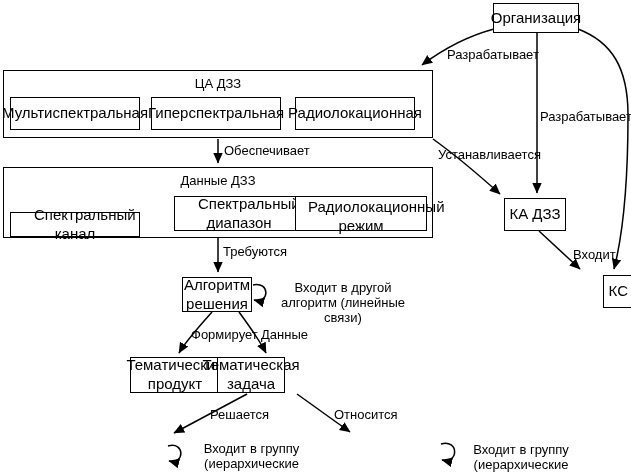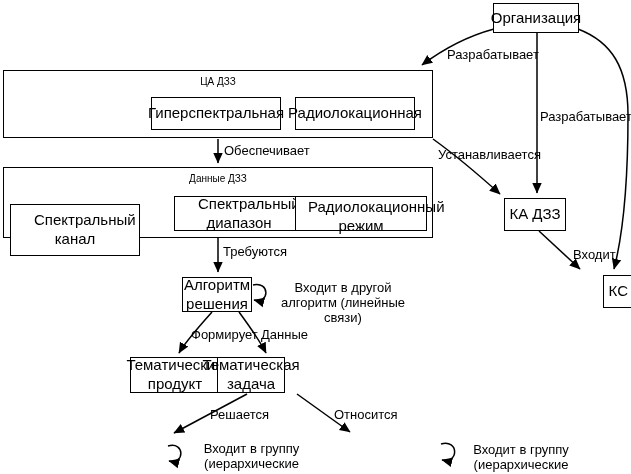--- a/index.html
+++ b/index.html
@@ -43,21 +43,21 @@
     line-height: 1.25;
     color: var(--text-color);
   }
   .container-node {
     position: absolute;
     border: 1.5px solid var(--line-color);
     background: var(--bg-color);
   }
   .container-title {
     text-align: center;
-    font-size: 10px;
+    font-size: 13px;
     padding-top: 5px;
     color: var(--text-color);
   }
   .elabel {
     position: absolute;
     font-size: 13px;
     color: var(--text-color);
     white-space: nowrap;
   }
   .elabel.wrap {
@@ -92,27 +92,28 @@
     <path class="edge" d="M 297 394 L 350 432" marker-end="url(#arrowhead)"></path>
     <path class="edge" d="M 539 231 L 580 269" marker-end="url(#arrowhead)"></path>
     <path class="edge" d="M 168 446 C 185 441 185 465 169 461" marker-end="url(#arrowhead)"></path>
     <path class="edge" d="M 441 444 C 459 439 459 464 442 460" marker-end="url(#arrowhead)"></path>
   </svg>
 
   <div class="node" style="left:493px; top:3px; width:86px; height:30px;">Организация</div>
 
   <div class="container-node" style="left:3px; top:70px; width:430px; height:68px;">
     <div class="container-title">ЦА ДЗЗ</div>
+    <div class="node" style="left:6px; top:26px; width:130px; height:33px;">Мультиспектральная</div>
     <div class="node" style="left:147px; top:26px; width:130px; height:33px;">Гиперспектральная</div>
     <div class="node" style="left:291px; top:26px; width:120px; height:33px;">Радиолокационная</div>
   </div>
 
   <div class="container-node" style="left:3px; top:167px; width:430px; height:71px;">
     <div class="container-title">Данные ДЗЗ</div>
-    <div class="node" style="left:6px; top:36px; width:130px; height:52px;">
+    <div class="node" style="left:6px; top:44px; width:130px; height:25px;">
       <span class="wspan w80">Спектральный канал</span>
     </div>
     <div class="node" style="left:147px; top:28px; width:130px; height:35px;margin-left:23px;">
       <span class="wspan w80">Спектральный диапазон</span>
     </div>
     <div class="node" style="left:291px; top:28px; width:132px; height:35px;">
       <span class="wspan w105">Радиолокационный режим</span>
     </div>
   </div>
 

